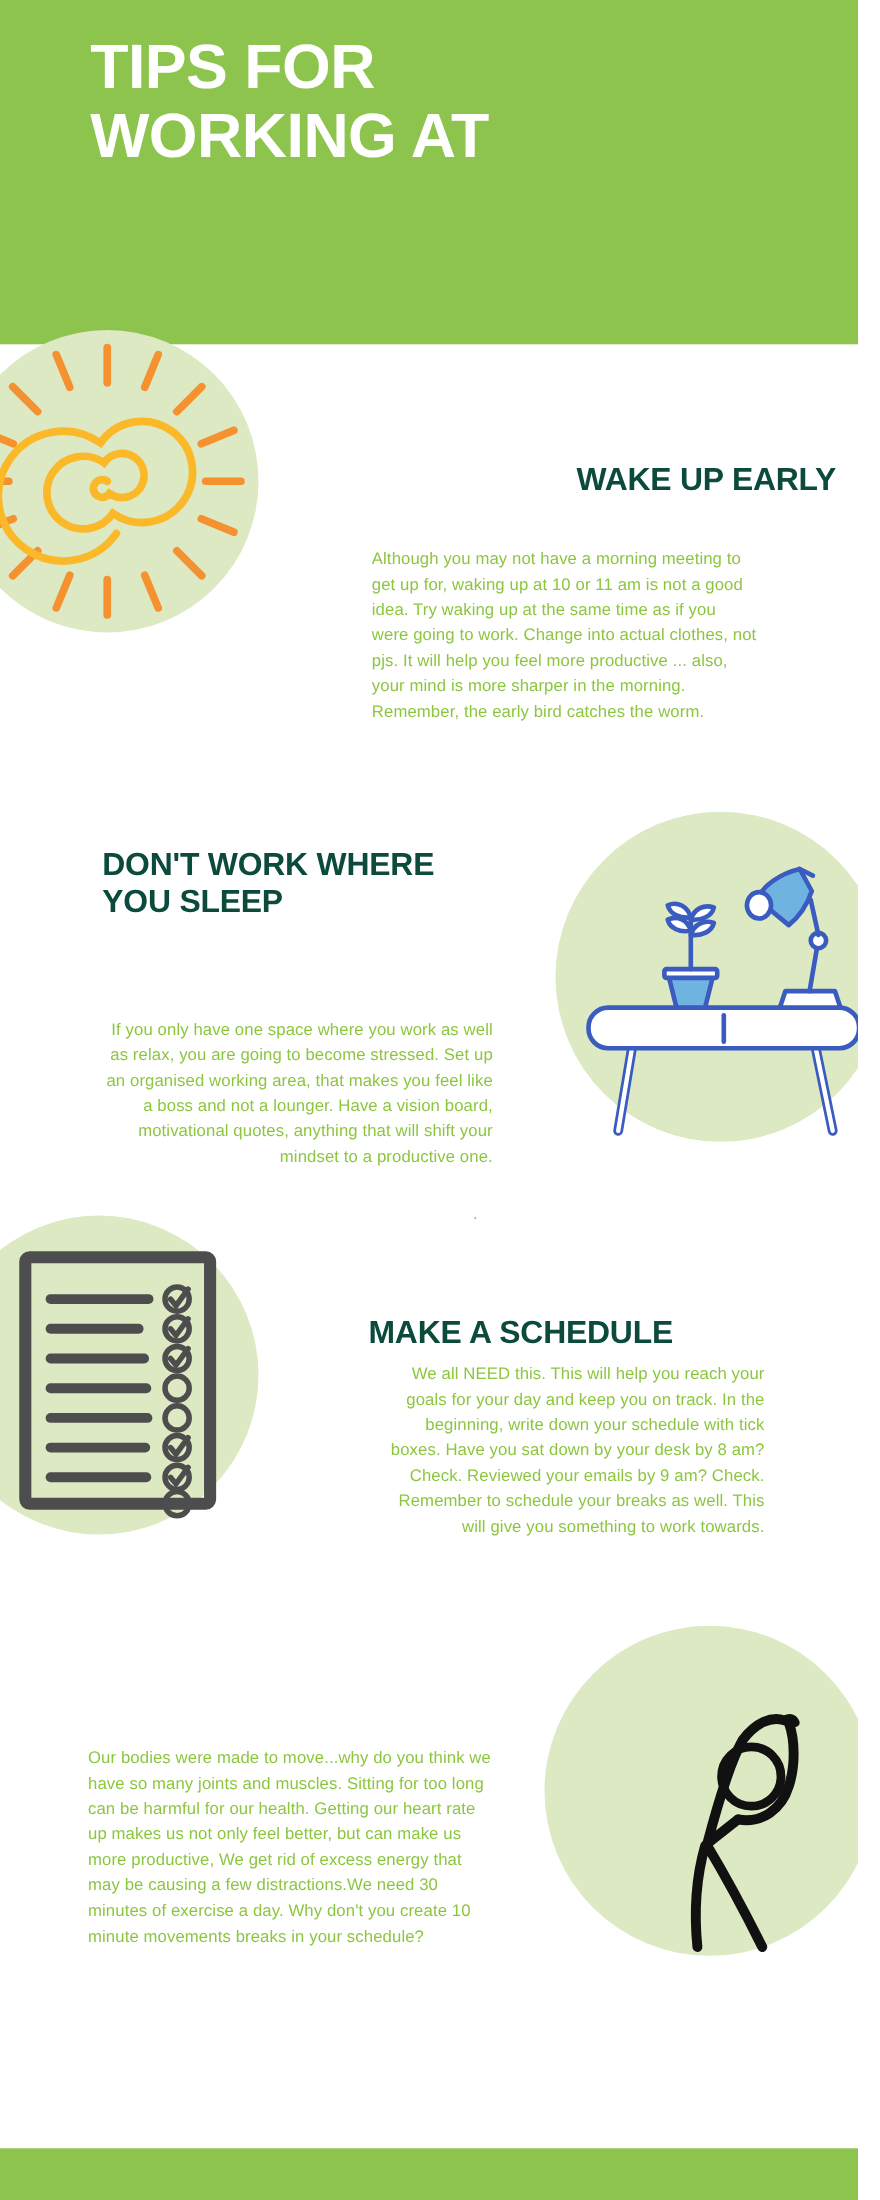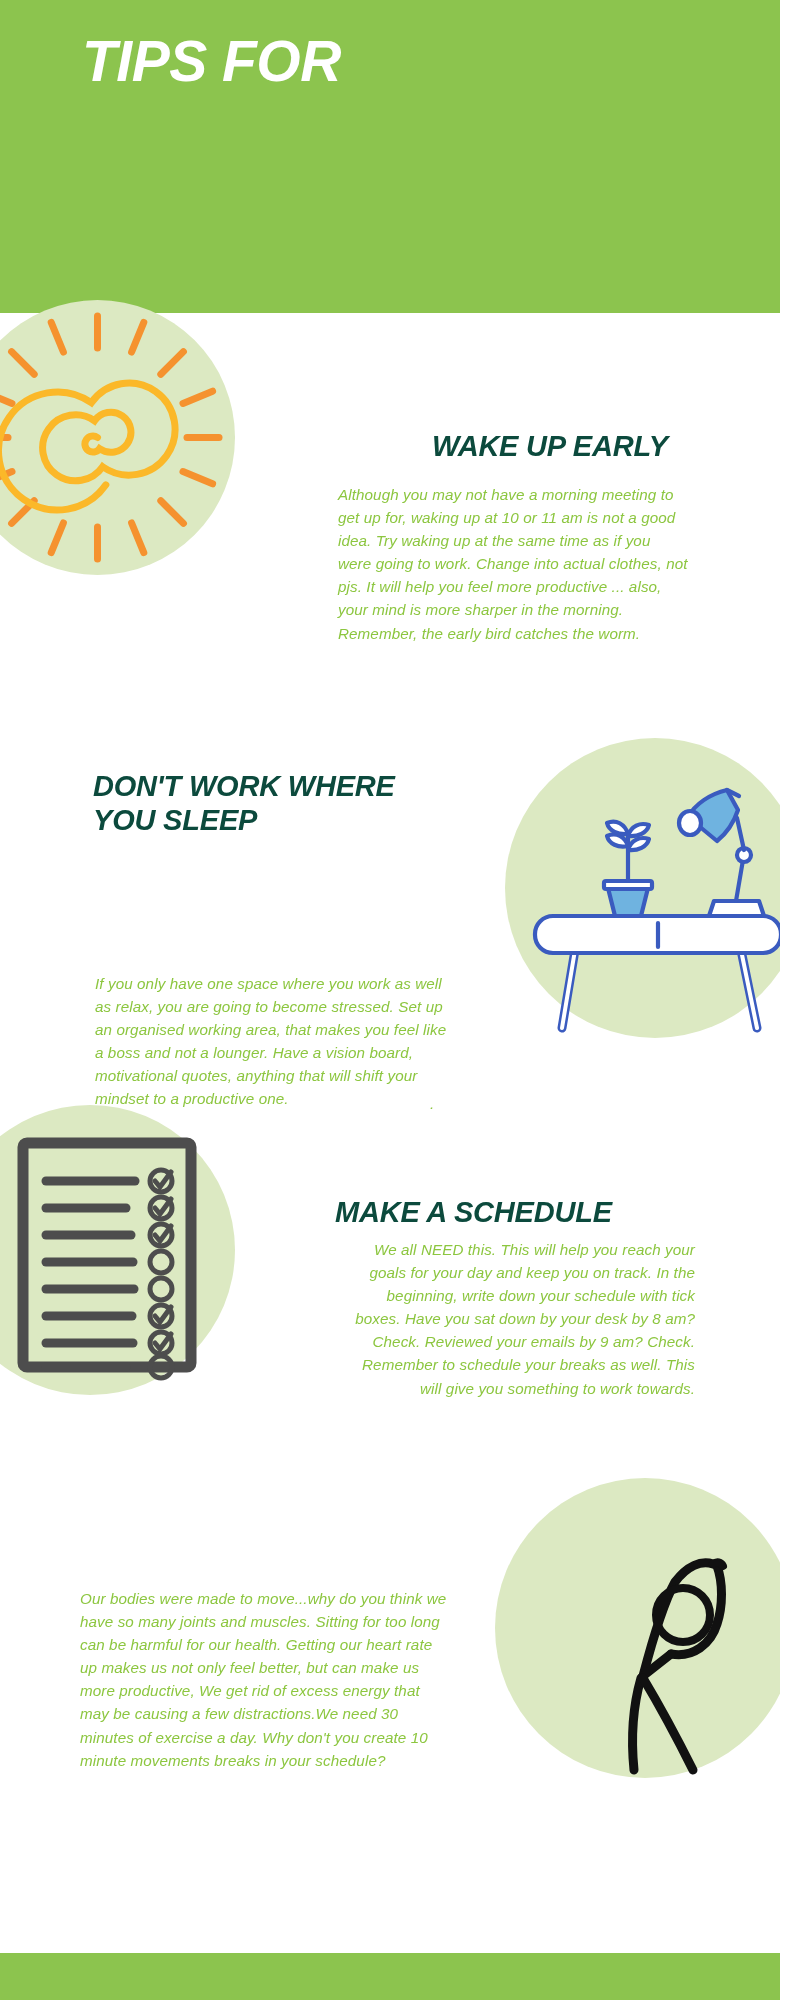--- a/index.html
+++ b/index.html
@@ -1,21 +1,21 @@
 <!DOCTYPE html>
 <html><head>
 <meta charset="utf-8">
 <style>
   html,body{margin:0;padding:0;}
   body{
     width:800px;height:2000px;background:#ffffff;
     font-family:"Liberation Sans",sans-serif;
     overflow:hidden;position:relative;
   }
-  .page{position:relative;width:780px;height:2000px;overflow:hidden;background:#fff;font-style:italic;}
+  .page{position:relative;width:780px;height:2000px;overflow:hidden;background:#fff;}
 
   
   .header{
     position:absolute;left:0;top:0;width:800px;height:313px;
     background:#8CC44E;
   }
   .header-title{
     position:absolute;left:82px;top:30px;width:640px;
     color:#ffffff;font-weight:bold;font-size:57px;line-height:1.10;
     letter-spacing:-0.5px;text-transform:uppercase;
@@ -43,28 +43,28 @@
     position:absolute;color:#8CC63F;
     font-size:15.2px;line-height:1.52;letter-spacing:0.1px;
   }
   .stray-dot{
     position:absolute;color:#8CC63F;font-size:15.2px;line-height:1;
   }
 
   
   #circle1{left:-40px;top:300px;width:275px;height:275px;}
   #art1{left:-40px;top:300px;width:275px;height:275px;}
-  #head1{left:340px;top:430px;width:420px;text-align:center;}
-  #body1{left:338px;top:483px;width:350px;text-align:left;}
+  #head1{left:340px;top:420px;width:420px;text-align:right;}
+  #body1{left:338px;top:497px;width:350px;text-align:left;}
 
   
   #circle2{left:505px;top:738px;width:300px;height:300px;}
   #art2{left:505px;top:738px;width:300px;height:300px;}
   #head2{left:93px;top:770px;width:348px;text-align:left;}
-  #body2{left:95px;top:925px;width:353px;text-align:left;margin-top:47px;}
+  #body2{left:95px;top:925px;width:353px;text-align:right;}
   #dot2{left:430px;top:1096px;}
 
   
   #circle3{left:-55px;top:1105px;width:290px;height:290px;}
   #art3{left:-55px;top:1105px;width:290px;height:290px;}
   #head3{left:335px;top:1196px;width:420px;text-align:left;}
   #body3{left:337px;top:1238px;width:358px;text-align:right;}
 
   
   #circle4{left:495px;top:1478px;width:300px;height:300px;}
@@ -73,20 +73,21 @@
   #body4{left:80px;top:1587px;width:372px;}
 </style>
 </head>
 <body>
 
 <div class="page">
 
   <div class="header">
     <div class="header-title">
       <span>Tips for</span>
+      <span>working at</span>
     </div>
   </div>
 
   <div class="circle" id="circle1"></div>
   <svg class="art" id="art1" viewBox="0 0 275 275">
     <g stroke="#F5922F" stroke-width="7" stroke-linecap="round">
       <line x1="137.5" y1="16" x2="137.5" y2="48"></line>
       <line x1="137.5" y1="227" x2="137.5" y2="259"></line>
       <line x1="16" y1="137.5" x2="48" y2="137.5"></line>
       <line x1="227" y1="137.5" x2="259" y2="137.5"></line>

